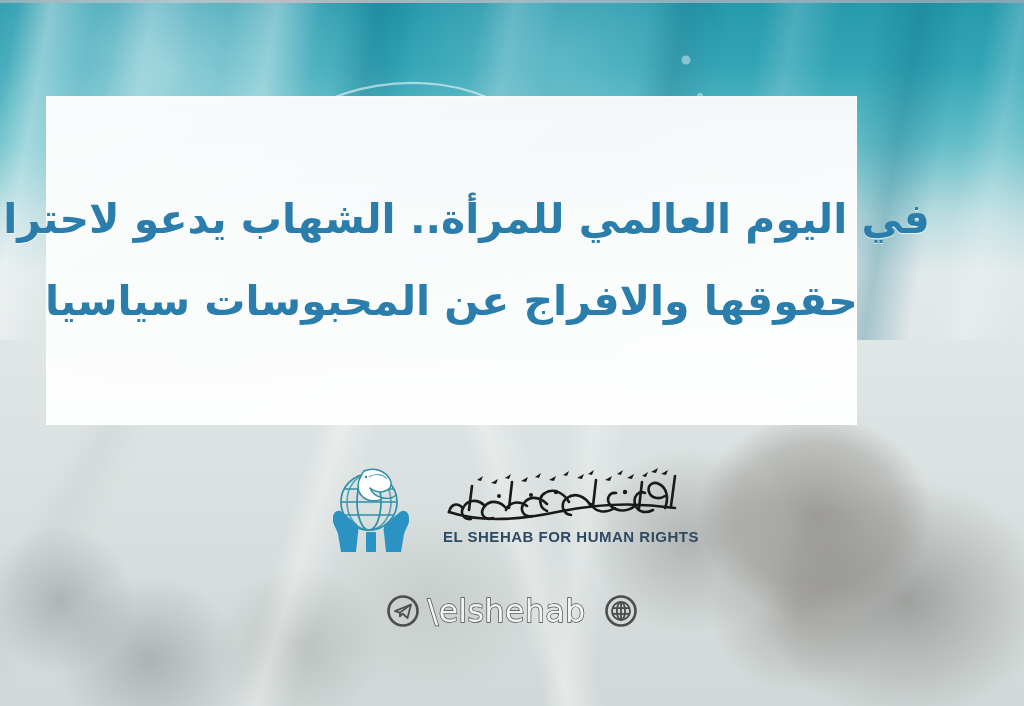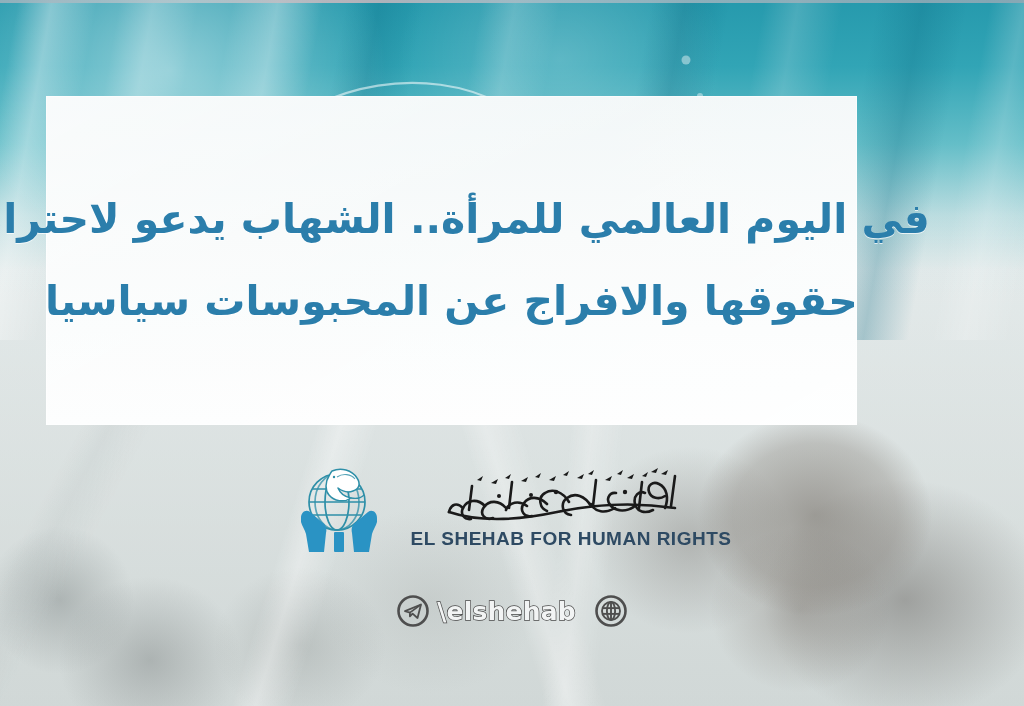--- a/index.html
+++ b/index.html
@@ -126,21 +126,21 @@
     justify-content:center;
     gap:12px;
     height:110px;
   }
   .logo-mark{width:92px;height:95px;flex:0 0 auto;}
   .logo-words{display:flex;flex-direction:column;align-items:center;margin-top:2px;}
   .logo-ar{height:68px;}
   .logo-en{
     color:#2e4a63;
     font-weight:700;
-    font-size:19px;
+    font-size:15px;
     letter-spacing:.5px;
     margin-top:-2px;
     white-space:nowrap;
     font-family:"Liberation Sans","DejaVu Sans",sans-serif;
     padding-left:14px;
   }
 
   
   .contact-bar{
     position:absolute;
@@ -158,22 +158,22 @@
     margin:0 9px;
   }
   .c-icon{
     width:34px;height:34px;
     flex:0 0 auto;
     display:block;
   }
   .c-icon + .c-icon{margin-left:-1px;}
   .c-text{
     font-family:"DejaVu Sans","Liberation Sans",sans-serif;
-    font-weight:700;
-    font-size:25px;
+    font-weight:400;
+    font-size:32px;
     line-height:1;
     color:#f2f4f4;
     -webkit-text-stroke:1.4px #4a4a4a;
     paint-order:stroke fill;
     letter-spacing:.2px;
     white-space:nowrap;
   }
 
   
   .top-hairline{

